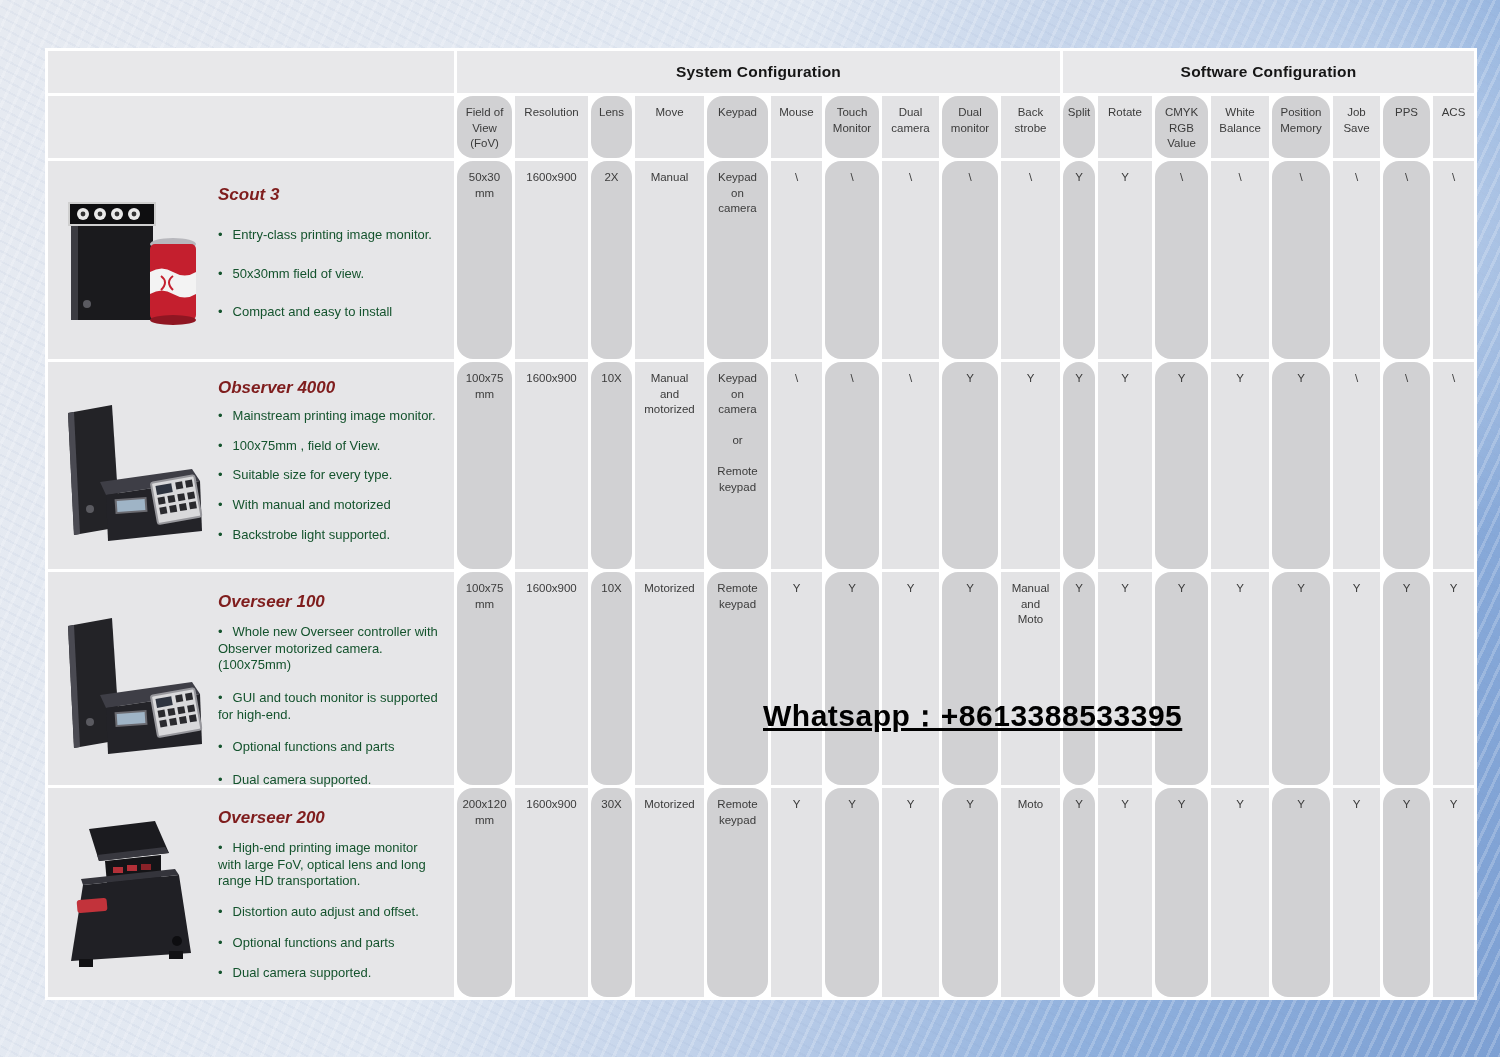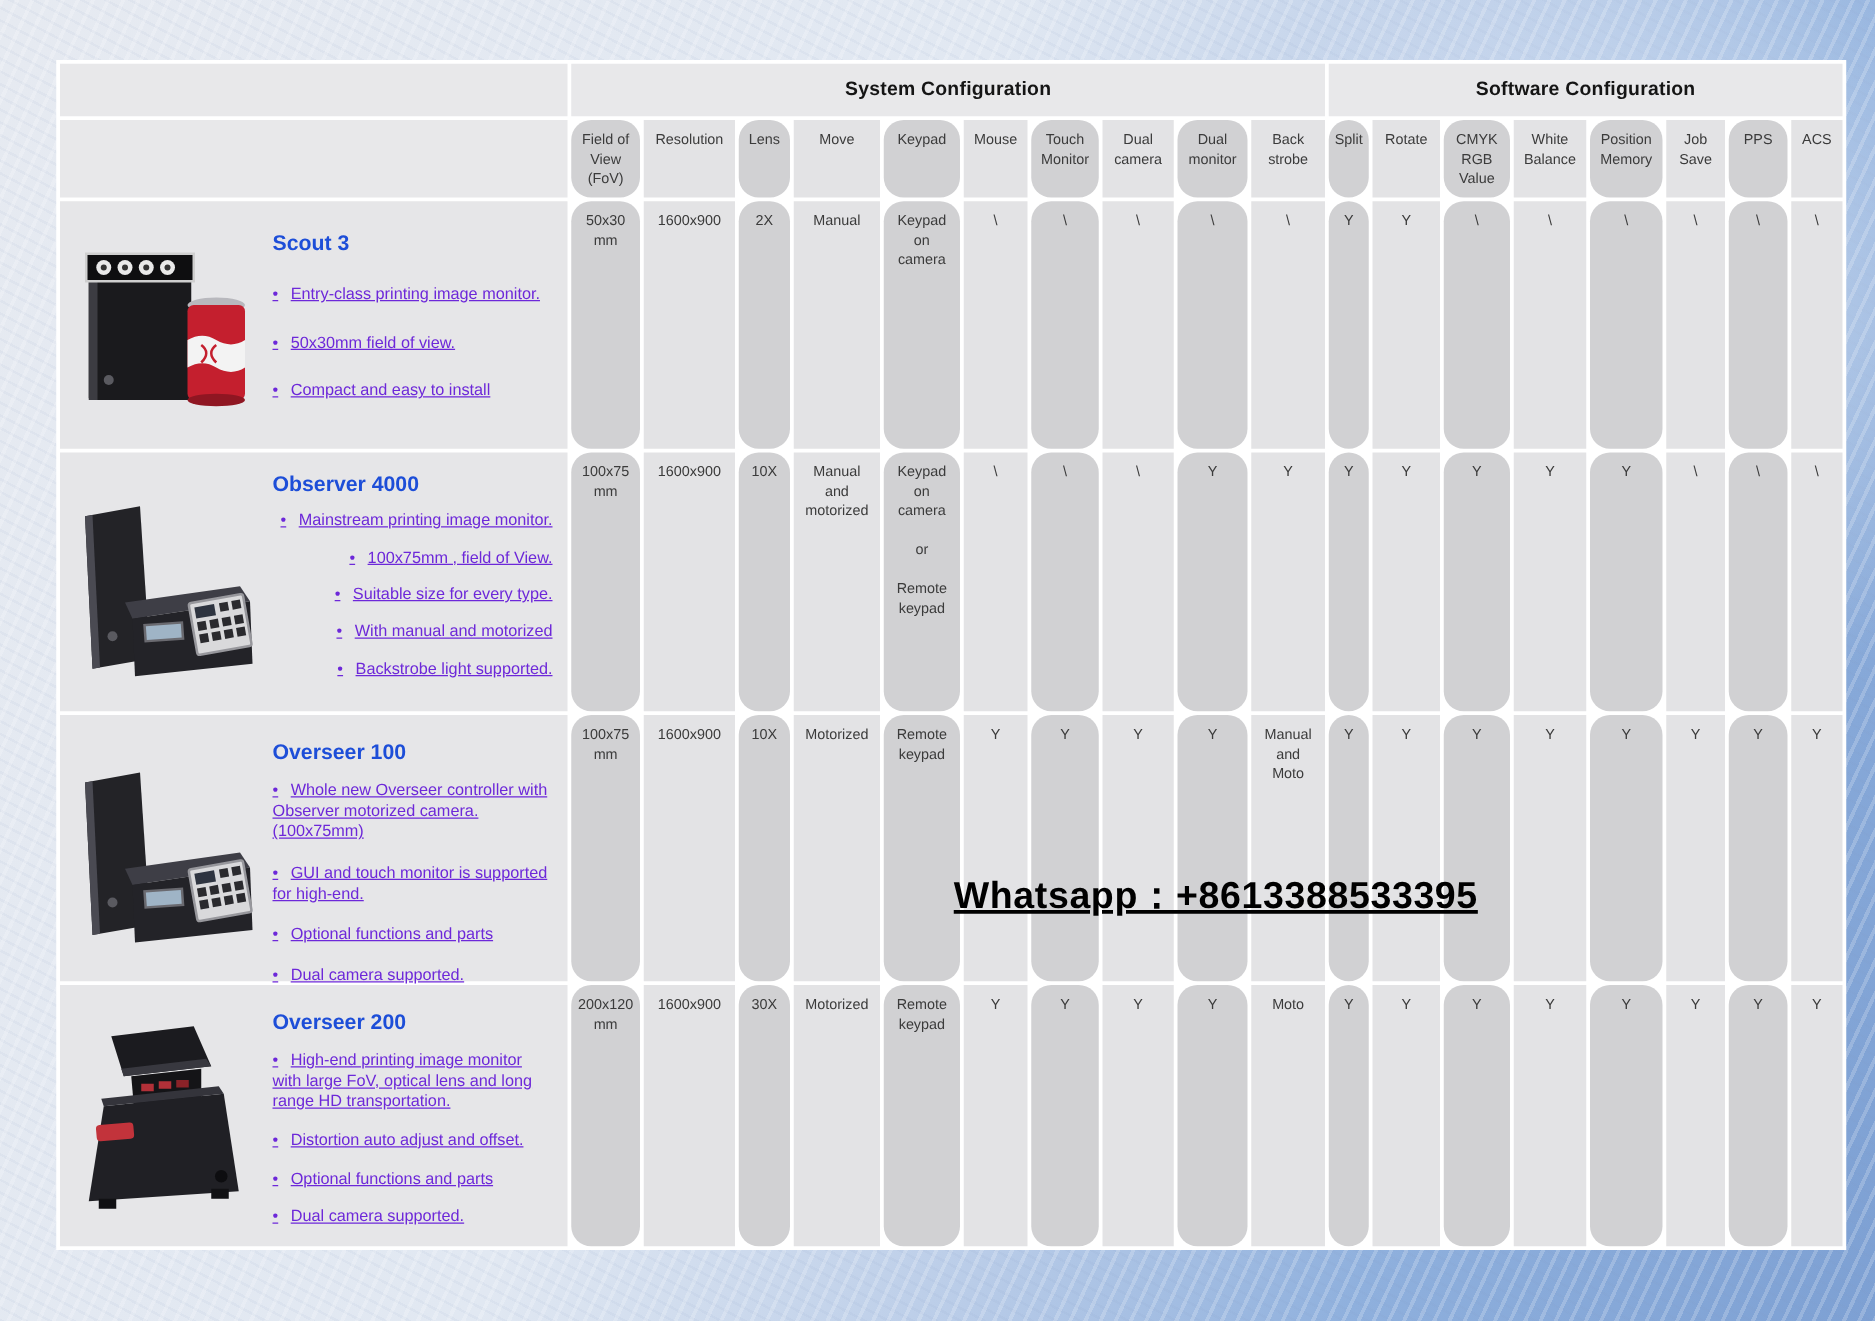--- a/index.html
+++ b/index.html
@@ -24,27 +24,27 @@
   .blank{background:#e8e8ea;}
   .gh{background:#e8e8ea;display:flex;align-items:center;justify-content:center;
       font-weight:bold;font-size:15.5px;color:#151515;letter-spacing:.2px;}
   .gh.sys{grid-column:2 / span 10;}
   .gh.soft{grid-column:12 / span 8;}
   .ch,.v{font-size:11.5px;color:#3b3b3b;text-align:center;padding-top:9px;
          line-height:1.35;white-space:pre-line;}
   .prod{background:#e6e6e8;display:flex;padding:8px 10px 6px 6px;}
   .photo{flex:0 0 156px;display:flex;align-items:center;justify-content:center;}
   .pinfo{flex:1;padding:4px 2px 0 8px;min-width:0;}
-  .ptitle{color:#1d4ed8;font-weight:bold;font-size:17px;margin:8px 0 12px;}
-  .bullet{font-size:13px;color:#6d28d9;line-height:1.28;margin:0 0 15px;text-decoration:underline;}
+  .ptitle{color:#7f1d1d;font-style:italic;font-weight:bold;font-size:17px;margin:8px 0 12px;}
+  .bullet{font-size:13px;color:#14532d;line-height:1.28;margin:0 0 15px;}
   .bullet .b{margin-right:10px;}
   .r-scout .ptitle{margin:12px 0 22px;}
   .r-scout .bullet{margin-bottom:22px;}
   .r-obs .ptitle{margin:4px 0 10px;}
-  .r-obs .bullet{margin-bottom:13px;text-align:right;}
+  .r-obs .bullet{margin-bottom:13px;}
   .r-o100 .bullet{margin-bottom:16px;}
   .r-o200 .bullet{margin-bottom:14px;}
   .whatsapp{
     position:absolute;left:763px;top:696px;z-index:5;
     font-size:30px;font-weight:bold;color:#000;letter-spacing:.5px;white-space:nowrap;text-decoration:underline;
   }
 </style>
 </head>
 <body>
 

